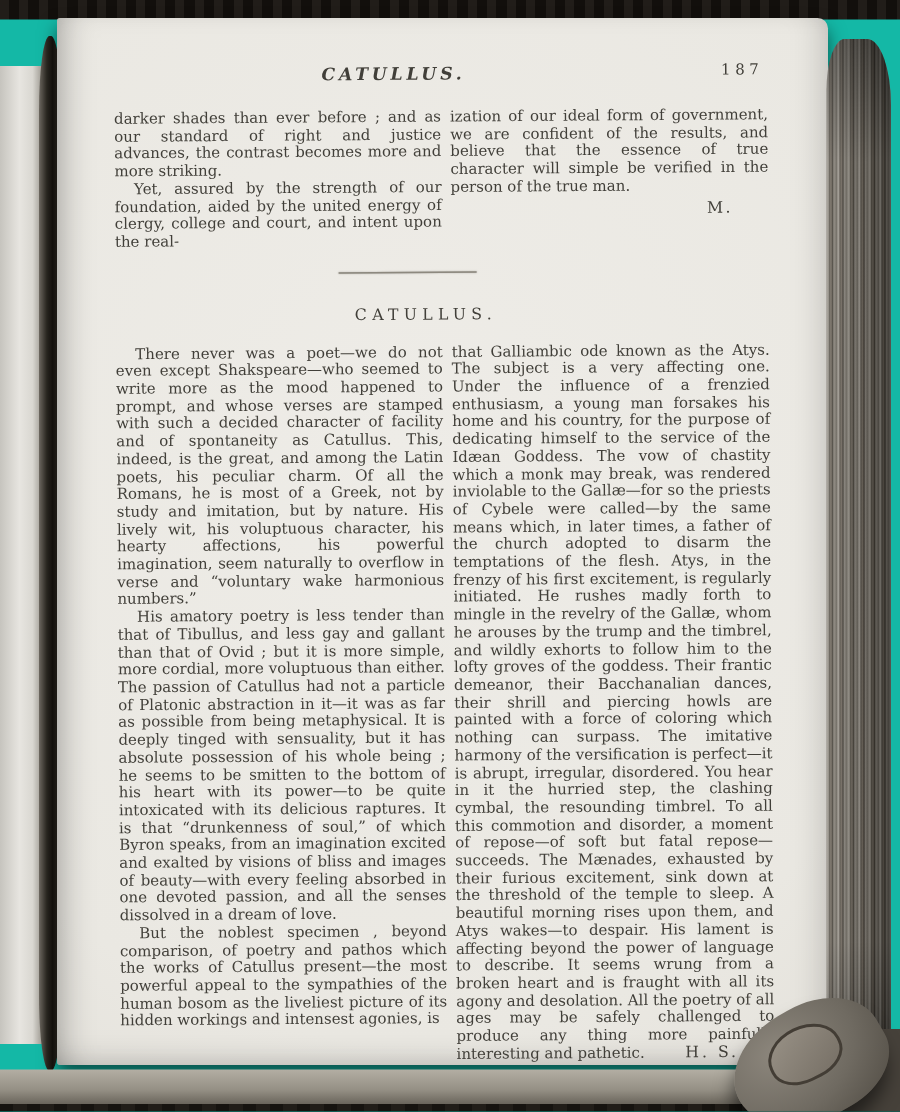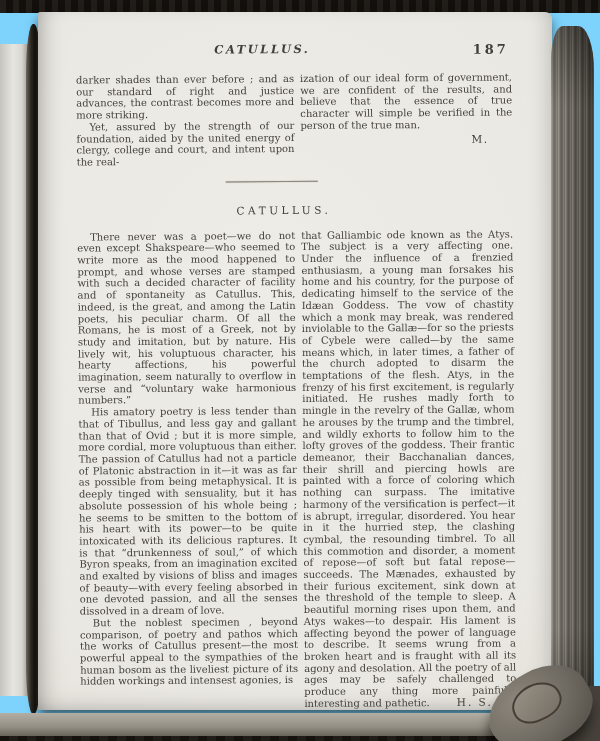--- a/index.html
+++ b/index.html
@@ -1,21 +1,21 @@
 <!DOCTYPE html>
 <html><head>
 <meta charset="utf-8">
 <style>
   html, body { margin:0; padding:0; }
   body {
     width:600px; height:741px; overflow:hidden;
     background:#0b0a09;
     font-family:"DejaVu Serif", serif;
   }
-  .scene { position:relative; width:600px; height:741px; background:#7dd3fc; }
+  .scene { position:relative; width:600px; height:741px; background:#14b8a6; }
 
   
   .top-band {
     position:absolute; left:0; top:0; width:600px; height:13px;
     background:repeating-linear-gradient(90deg, #211d19 0 6px, #120f0c 6px 13px);
   }
 
   
   .facing-page {
     position:absolute; left:0; top:44px; width:29px; height:652px;
@@ -42,21 +42,21 @@
   .page-content {
     position:absolute; left:0; top:0; width:514px; height:698px;
     transform:rotate(-0.4deg); color:#413f39;
   }
 
   .head-row { position:relative; margin:30px 37px 0 40px; height:16px; }
   .head-title {
     position:absolute; left:0; right:64px; text-align:center;
     font-style:italic; font-weight:bold; font-size:11.5px; letter-spacing:2.5px;
   }
-  .head-num { position:absolute; right:4px; top:1px; font-size:13px; letter-spacing:3px;font-weight:bold; }
+  .head-num { position:absolute; right:4px; top:1px; font-size:10px; letter-spacing:3px; }
 
   .cols { display:flex; gap:6px; margin:15px 37px 0 40px; }
   .col-left  { width:218px; }
   .col-right { width:212px; }
 
   p { margin:0; font-size:10px; line-height:11.7px; text-align:justify; }
   p.ind { text-indent:13px; }
 
   .sig-m { text-align:right; padding-right:24px; font-size:10.5px; letter-spacing:1.5px; margin-top:2px; }
   .sig-inline { float:right; font-size:10.5px; letter-spacing:2px; padding-right:4px; }

